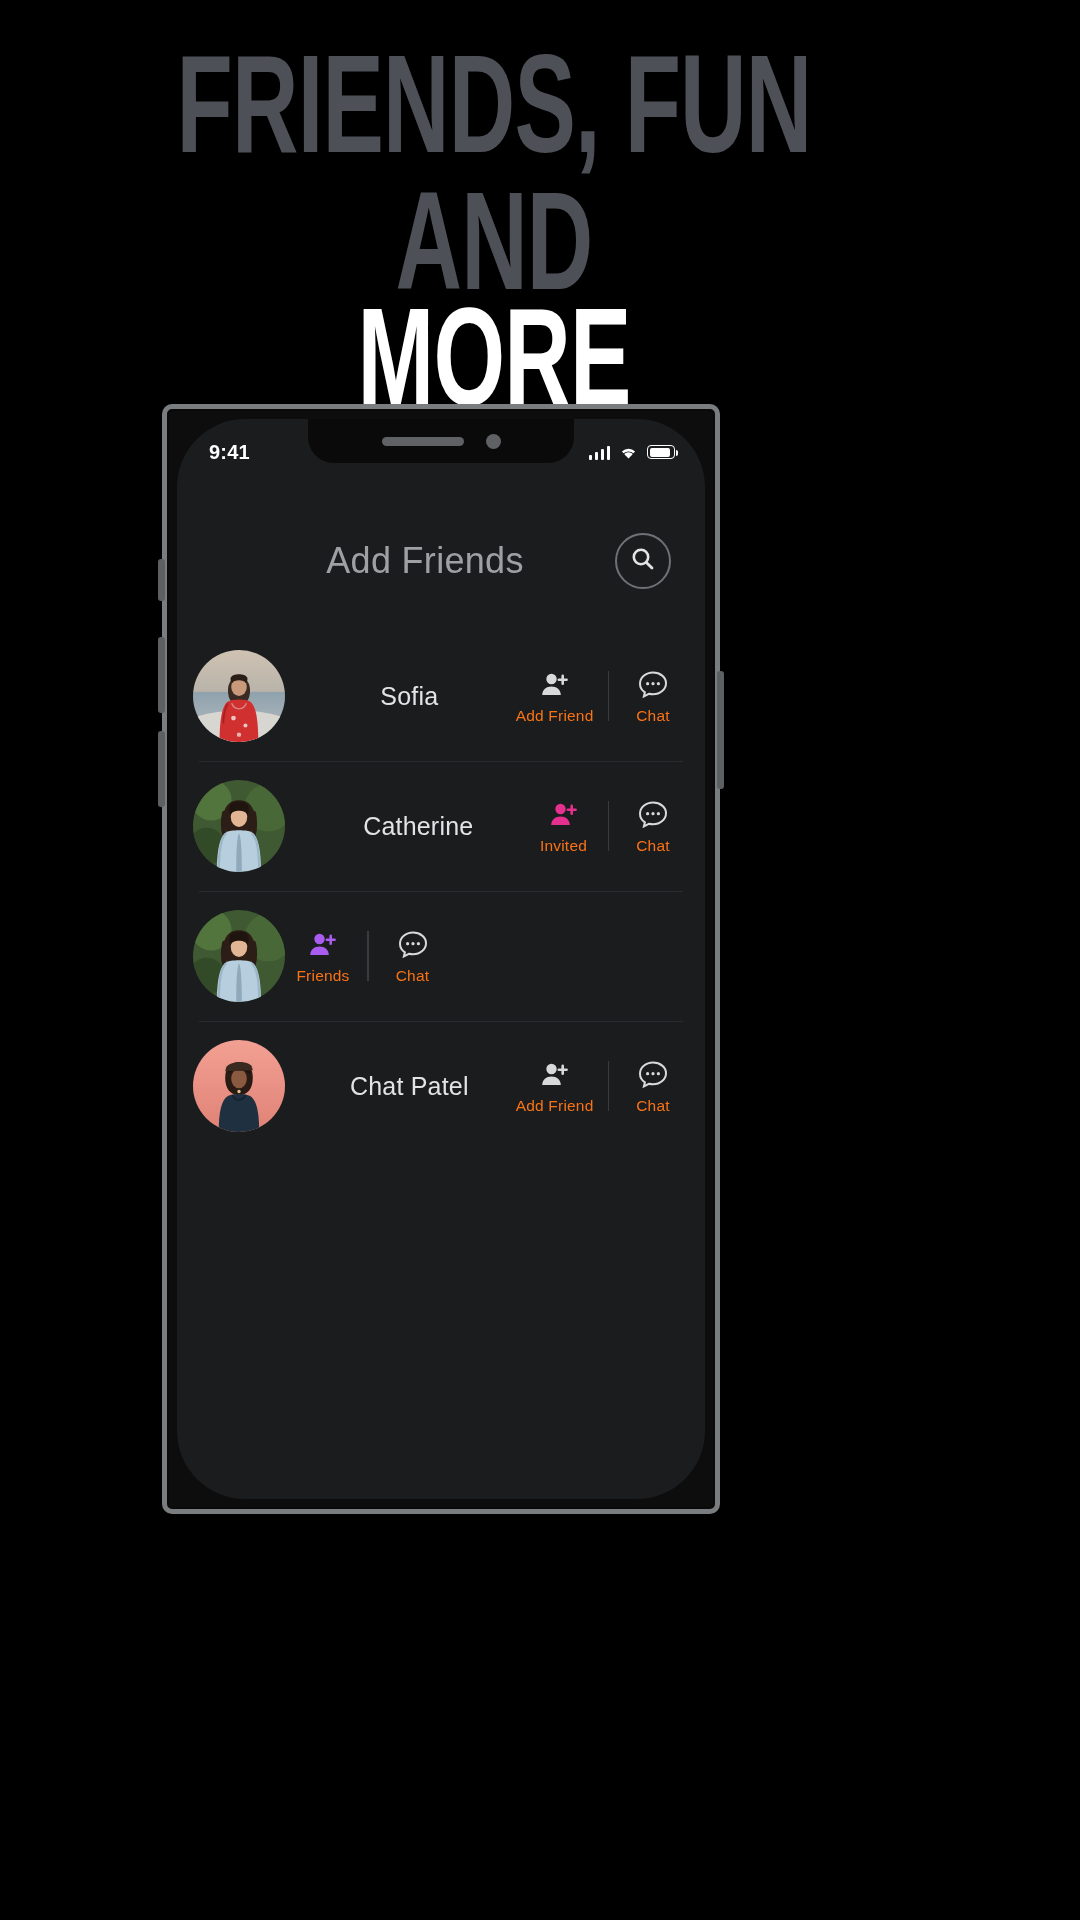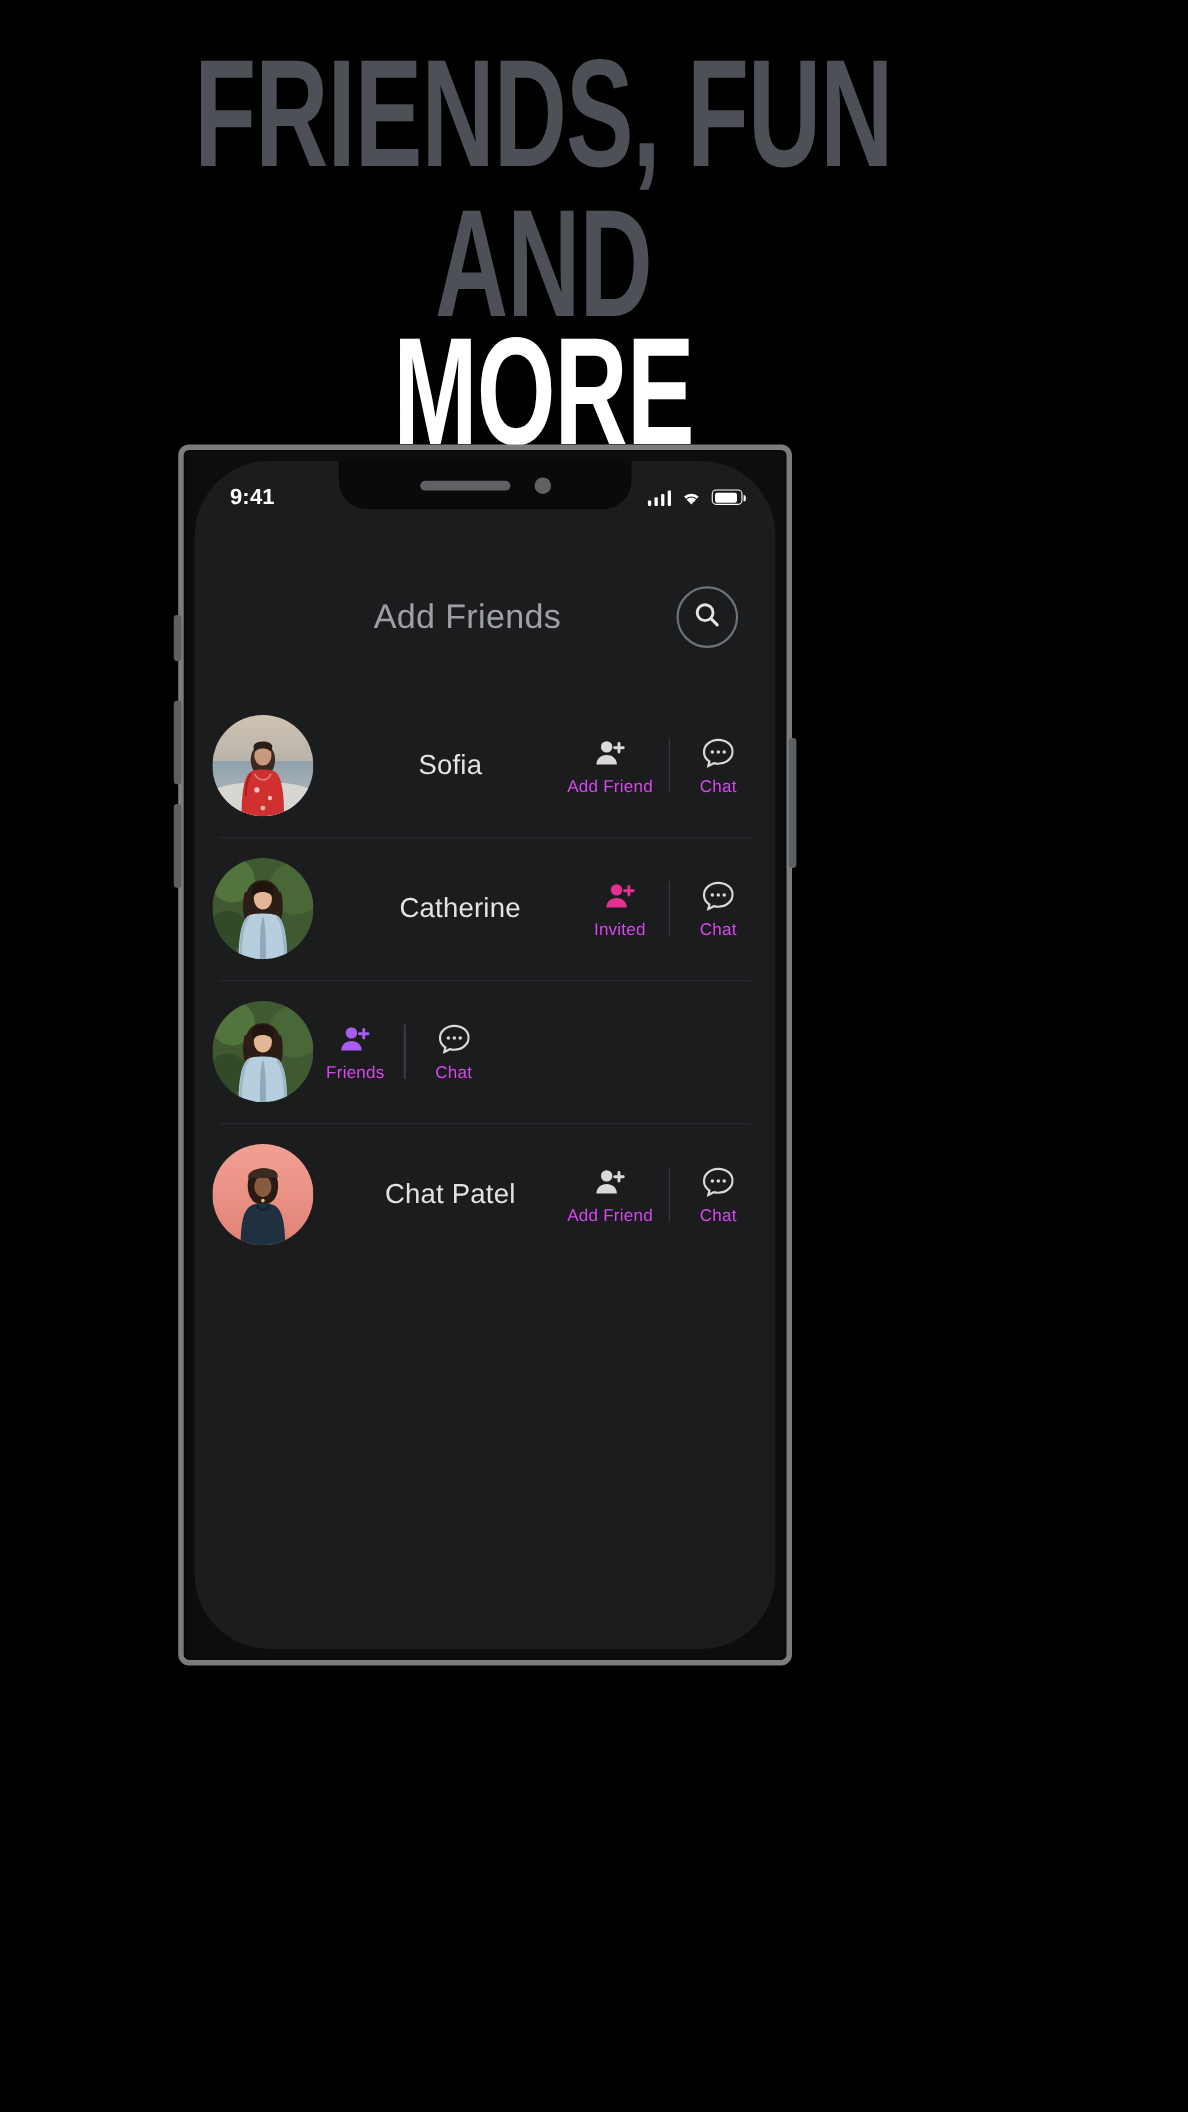--- a/index.html
+++ b/index.html
@@ -84,21 +84,21 @@
   }
   .battery span { display:block; height:100%; width:88%; background:#ffffff; border-radius:2px; }
 
   
   .app-header {
     position:absolute; top:96px; left:0; width:100%; height:92px;
     display:flex; align-items:center; z-index:10;
   }
   .app-title {
     flex:1; text-align:center; color:#9ea0a4;
-    font-size:31px; font-weight:400; letter-spacing:0.3px;
+    font-size:36px; font-weight:400; letter-spacing:0.3px;
     padding-left:58px;
   }
   .search-btn {
     width:56px; height:56px; border-radius:50%;
     border:2px solid #6e7175; margin-right:34px;
     display:flex; align-items:center; justify-content:center;
     background:transparent; cursor:pointer; flex:0 0 auto;
   }
 
   
@@ -126,21 +126,21 @@
   }
 
   .actions { display:flex; align-items:center; flex:0 0 auto; }
   .action {
     display:flex; flex-direction:column; align-items:center; justify-content:center;
     min-width:76px; padding:0 8px; cursor:pointer;
   }
   .action .glyph { height:34px; display:flex; align-items:center; justify-content:center; }
   .action .lbl {
     margin-top:5px; font-size:15.5px; letter-spacing:0.2px;
-    color:#d946ef; white-space:nowrap;
+    color:#f97316; white-space:nowrap;
   }
   .divider { width:1.5px; height:50px; background:#3a3b3f; margin:0 6px; }
 
   .c-white  { color:#d8d9db; }
   .c-pink   { color:#e6308f; }
   .c-purple { color:#a95cf0; }
 
   .f-white  { fill:#d8d9db; }
   .f-pink   { fill:#e6308f; }
   .f-purple { fill:#a95cf0; }

